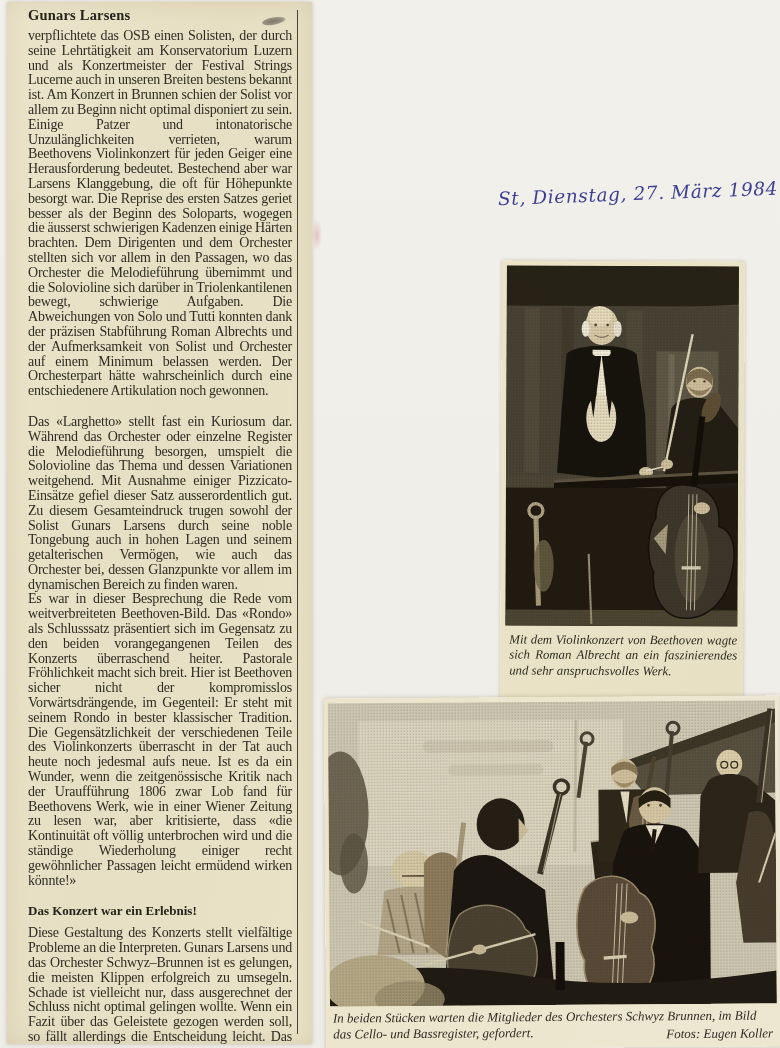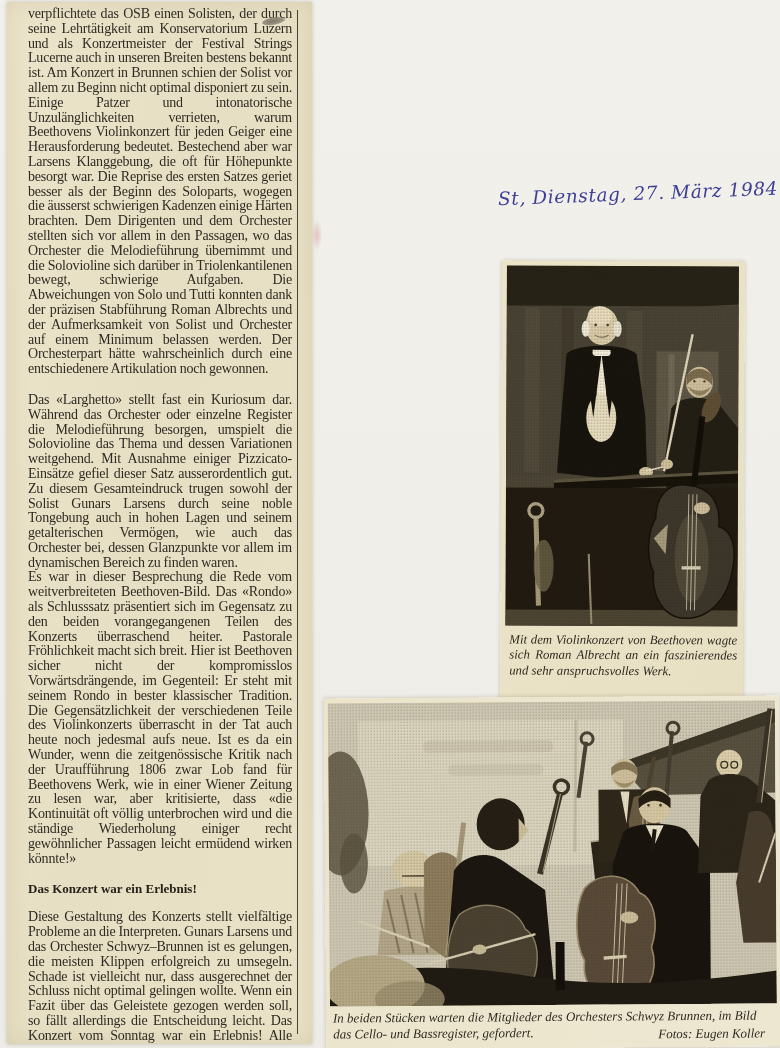--- a/index.html
+++ b/index.html
@@ -21,21 +21,21 @@
   .col-rule{position:absolute;right:14px;top:8px;bottom:10px;width:1.2px;background:#46413a;}
   .article-title{
     font-size:14.5px;font-weight:bold;color:#26221b;margin:0 0 5px 0;letter-spacing:.2px;
   }
   .article-body p{
     margin:0;font-size:14px;line-height:14.8px;text-align:justify;color:#2f2b24;
     letter-spacing:-0.2px;word-spacing:-0.3px;hyphens:auto;-webkit-hyphens:auto;
   }
   .article-body p.gap{margin-top:16px;}
   .article-subhead{
-    font-size:13px;font-weight:bold;color:#26221b;margin:15px 0 13px 0;
+    font-size:13px;font-weight:bold;color:#26221b;margin:15px 0 7px 0;
   }
   .ink-smudge{
     position:absolute;top:15px;right:26px;width:24px;height:8px;border-radius:50%;
     background:radial-gradient(ellipse at 45% 50%, #6b6456 0%, #8d8678 55%, rgba(140,130,110,0) 78%);
     transform:rotate(-10deg);opacity:.85;
   }
   .pink-smudge{
     position:absolute;left:312px;top:220px;width:10px;height:30px;border-radius:50%;
     background:radial-gradient(ellipse, rgba(215,160,155,.55) 0%, rgba(215,160,155,0) 75%);
   }
@@ -69,31 +69,32 @@
     box-shadow:0 0 4px rgba(60,50,30,.25);
     transform:rotate(-.4deg);
   }
   .photo2{position:absolute;left:4px;top:5px;width:447px;height:303px;overflow:hidden;background:#cdc6b1;}
   .photo2 svg{display:block;}
   .caption2{
     position:absolute;left:7px;top:312px;width:442px;height:34px;
     font-style:italic;font-size:13px;line-height:15.8px;color:#2e2a23;
   }
   .caption2 .credit{
-    position:absolute;right:10px;bottom:0;font-style:italic;white-space:nowrap;font-family:Liberation Serif, serif;
+    position:absolute;right:2px;bottom:0;font-style:italic;white-space:nowrap;font-family:Liberation Serif, serif;
   }
 </style>
 </head>
 <body>
 
 <div class="page">
 
   <div class="clip-article">
     <div class="ink-smudge"></div>
     <div class="col-rule"></div>
+    <h1 class="article-title">Gunars Larsens</h1>
     <div class="article-body">
       <p>verpflichtete das OSB einen Solisten, der durch seine Lehrtätigkeit am Konservatorium Luzern und als Konzertmeister der Festival Strings Lucerne auch in unseren Breiten bestens bekannt ist. Am Konzert in Brunnen schien der Solist vor allem zu Beginn nicht optimal disponiert zu sein. Einige Patzer und intonatorische Unzulänglichkeiten verrieten, warum Beethovens Violinkonzert für jeden Geiger eine Herausforderung bedeutet. Bestechend aber war Larsens Klanggebung, die oft für Höhepunkte besorgt war. Die Reprise des ersten Satzes geriet besser als der Beginn des Soloparts, wogegen die äusserst schwierigen Kadenzen einige Härten brachten. Dem Dirigenten und dem Orchester stellten sich vor allem in den Passagen, wo das Orchester die Melodieführung übernimmt und die Solovioline sich darüber in Triolenkantilenen bewegt, schwierige Aufgaben. Die Abweichungen von Solo und Tutti konnten dank der präzisen Stabführung Roman Albrechts und der Aufmerksamkeit von Solist und Orchester auf einem Minimum belassen werden. Der Orchesterpart hätte wahrscheinlich durch eine entschiedenere Artikulation noch gewonnen.</p>
       <p class="gap">Das «Larghetto» stellt fast ein Kuriosum dar. Während das Orchester oder einzelne Register die Melodieführung besorgen, umspielt die Solovioline das Thema und dessen Variationen weitgehend. Mit Ausnahme einiger Pizzicato-Einsätze gefiel dieser Satz ausserordentlich gut. Zu diesem Gesamteindruck trugen sowohl der Solist Gunars Larsens durch seine noble Tongebung auch in hohen Lagen und seinem getalterischen Vermögen, wie auch das Orchester bei, dessen Glanzpunkte vor allem im dynamischen Bereich zu finden waren.</p>
       <p>Es war in dieser Besprechung die Rede vom weitverbreiteten Beethoven-Bild. Das «Rondo» als Schlusssatz präsentiert sich im Gegensatz zu den beiden vorangegangenen Teilen des Konzerts überraschend heiter. Pastorale Fröhlichkeit macht sich breit. Hier ist Beethoven sicher nicht der kompromisslos Vorwärtsdrängende, im Gegenteil: Er steht mit seinem Rondo in bester klassischer Tradition. Die Gegensätzlichkeit der verschiedenen Teile des Violinkonzerts überrascht in der Tat auch heute noch jedesmal aufs neue. Ist es da ein Wunder, wenn die zeitgenössische Kritik nach der Uraufführung 1806 zwar Lob fand für Beethovens Werk, wie in einer Wiener Zeitung zu lesen war, aber kritisierte, dass «die Kontinuität oft völlig unterbrochen wird und die ständige Wiederholung einiger recht gewöhnlicher Passagen leicht ermüdend wirken könnte!»</p>
       <h2 class="article-subhead">Das Konzert war ein Erlebnis!</h2>
       <p>Diese Gestaltung des Konzerts stellt vielfältige Probleme an die Interpreten. Gunars Larsens und das Orchester Schwyz–Brunnen ist es gelungen, die meisten Klippen erfolgreich zu umsegeln. Schade ist vielleicht nur, dass ausgerechnet der Schluss nicht optimal gelingen wollte. Wenn ein Fazit über das Geleistete gezogen werden soll, so fällt allerdings die Entscheidung leicht. Das Konzert vom Sonntag war ein Erlebnis! Alle Beteiligten haben einen eindrücklichen Beweis ihres Könnens abgelegt. Der reiche Applaus des Auditoriums war mehr als berechtigt. Die Zugabe, ein Ausschnitt aus Antonio Vivaldis «Quattro Stagioni» wurde gerne gewährt, allerdings nicht ohne schelmenhaftes Augenzwinkern Roman Albrechts und seiner Musiker, was mit Blick auf den Kontrast zu Beethovens Violinkonzert durchaus verständlich ist.</p>
       <p>Den Musikern danken wir herzlich zu ihrer grossen Leistung und freuen uns auf die nächste Einladung zu einem Konzert des Orchesters Schwyz–Brunnen.</p>
     </div>
   </div>
 

